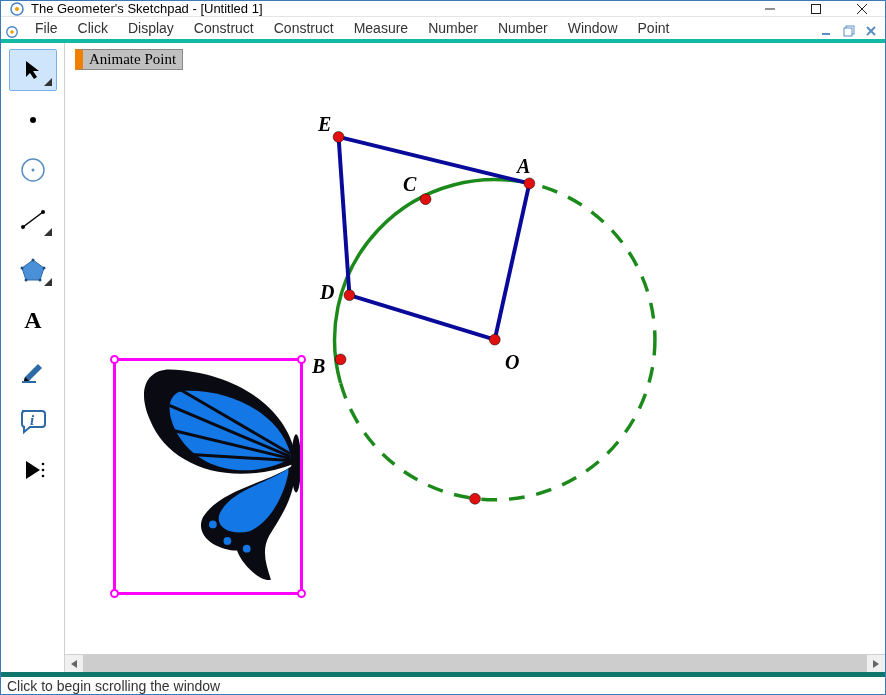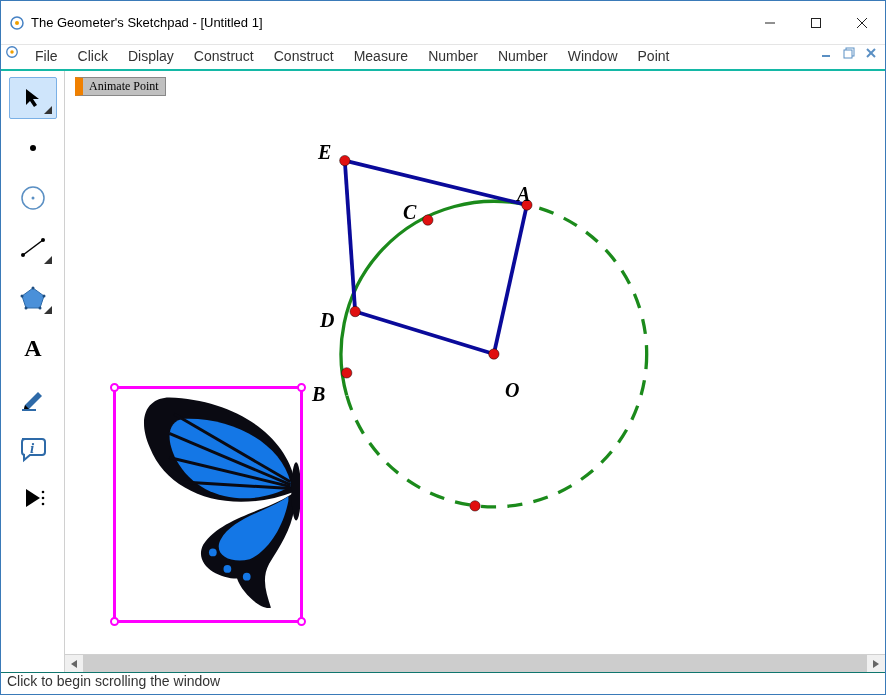--- a/index.html
+++ b/index.html
@@ -9,21 +9,21 @@
       background: #fff;
       width: 886px;
       height: 695px;
       overflow: hidden;
       display: flex;
       flex-direction: column;
       border: 1px solid #3a7ab8;
     }
     
     .titlebar {
-      height: 44px;
+      height: 16px;
       background: #fff;
       display: flex;
       align-items: center;
       border-bottom: 1px solid #e5e5e5;
     }
     .titlebar .app-icon {
       width: 16px; height: 16px; margin: 0 6px 0 8px;
     }
     .titlebar .title {
       flex: 1;
@@ -35,22 +35,22 @@
       width: 46px; height: 30px;
       display: flex; align-items: center; justify-content: center;
       color: #222;
     }
 
     
     .menubar {
       height: 26px;
       background: #fff;
       display: flex;
-      align-items: flex-start;
-      border-bottom: 2px solid #14b8a6;
+      align-items: flex-end;
+      border-bottom: 4px solid #14b8a6;
       padding-left: 4px;
     }
     .menubar .app-icon-sm {
       width: 14px; height: 14px; margin-right: 6px;
     }
     .menubar .menu-item {
       padding: 3px 10px;
       color: #333;
       font-size: 14px;
     }
@@ -113,21 +113,21 @@
       background: #fff;
     }
     .animate-btn {
       position:absolute;
       top: 6px; left: 10px;
       background: #c0c0c0;
       border: 1px solid #888;
       border-left: 8px solid #f08000;
       padding: 1px 6px;
       font-family: Georgia, "Times New Roman", serif;
-      font-size: 12px;
+      font-size: 15px;
       color: #000;
       text-align: right;
     }
     .point-label {
       position: absolute;
       font-family: "Times New Roman", Georgia, serif;
       font-weight: bold;
       font-style: italic;
       font-size: 20px;
       color: #000;
@@ -160,23 +160,23 @@
       background:#f0f0f0; border-left:1px solid #d0d0d0;
       display:flex; flex-direction:column;
     }
     .vscroll .arrow { height:18px; display:flex;align-items:center;justify-content:center;color:#666; }
     .vscroll .track { flex:1; background:#e8e8e8; position:relative; }
     .vscroll .thumb { position:absolute; left:0; top:0; width:100%; height:100%; background:#cdcdcd; }
 
     
     .statusbar {
       height: 22px;
-      border-top: 1px solid #0f766e;
-      background: #fff;
-      display:flex; align-items:flex-start;
+      border-top: 5px solid #0f766e;
+      background: #fff;
+      display:flex; align-items:center;
       padding-left:6px;
       font-size:14px;
       color:#333;
     }
   </style>
 </head>
 <body>
 
 <div class="titlebar">
   <svg class="app-icon" viewBox="0 0 16 16">

